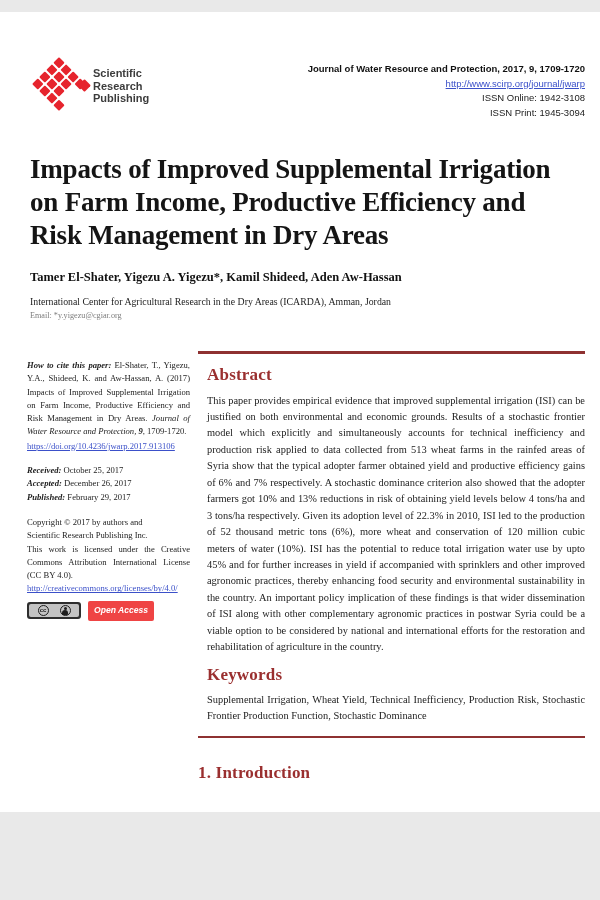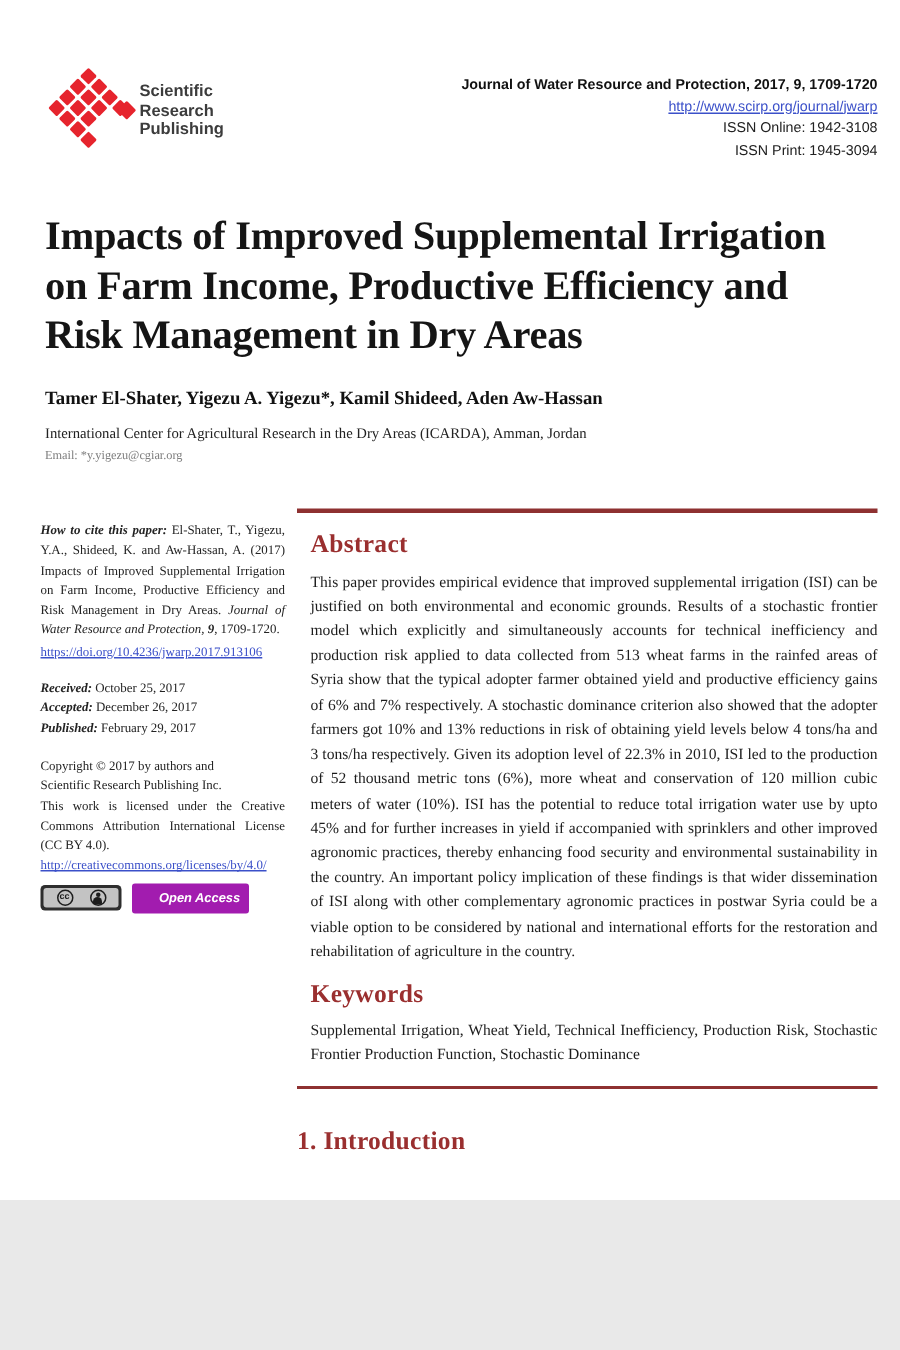--- a/index.html
+++ b/index.html
@@ -1,19 +1,19 @@
 <!DOCTYPE html>
 <html><head>
 <meta charset="utf-8">
 <style>
   * { margin:0; padding:0; box-sizing:border-box; }
   html,body { background:#e9e9e9; }
   .page {
     position:relative; width:600px; height:800px; background:#ffffff;
-    margin:0 auto; overflow:hidden;
+    margin:12px auto; overflow:hidden;
     font-family:"Liberation Serif", serif; color:#1d1d1d;
   }
 
   
   .logo { position:absolute; left:33px; top:45px; display:flex; align-items:flex-start; }
   .logo-mark { position:relative; width:56px; height:58px; }
   .logo-grid {
     position:absolute; left:7px; top:8px; width:38px; height:38px;
     transform:rotate(45deg); display:grid;
     grid-template-columns:repeat(4,1fr); grid-template-rows:repeat(4,1fr); gap:2px;
@@ -87,23 +87,23 @@
   .person-glyph { position:relative; width:7px; height:8px; }
   .person-glyph::before {
     content:""; position:absolute; left:2px; top:0; width:3px; height:3px;
     background:#1d1d1d; border-radius:50%;
   }
   .person-glyph::after {
     content:""; position:absolute; left:0.5px; top:3.5px; width:6px; height:4.5px;
     background:#1d1d1d; border-radius:3px 3px 1px 1px;
   }
   .oa-badge {
-    background:#a21caf; color:#fff; font-family:"Liberation Sans", sans-serif;
+    background:#ef4444; color:#fff; font-family:"Liberation Sans", sans-serif;
     font-weight:bold; font-style:italic; font-size:8.6px;
-    padding:3px 6px 4px 18px; border-radius:2px; white-space:nowrap;
+    padding:3px 6px 4px 6px; border-radius:2px; white-space:nowrap;
   }
 
   
   .main-col { position:absolute; left:198px; top:339px; width:387px; }
   .red-rule { height:2.5px; background:#8e3131; }
   .abstract-indent { padding-left:9px; }
   .red-heading {
     font-weight:bold; font-size:17px; color:#9a2f2f; letter-spacing:0.2px;
   }
   .abstract-heading { margin:11px 0 8px 0; }

